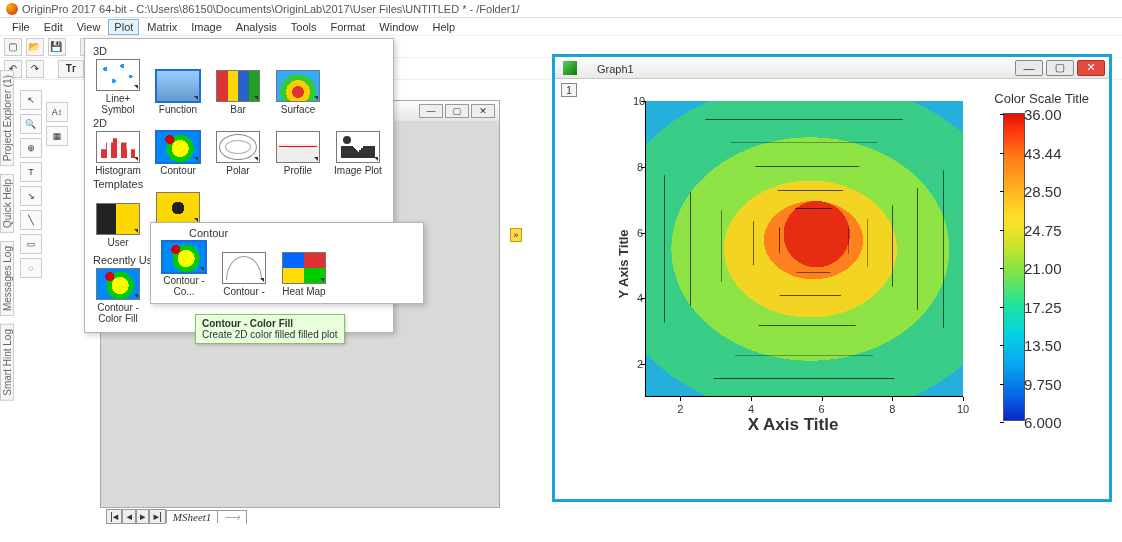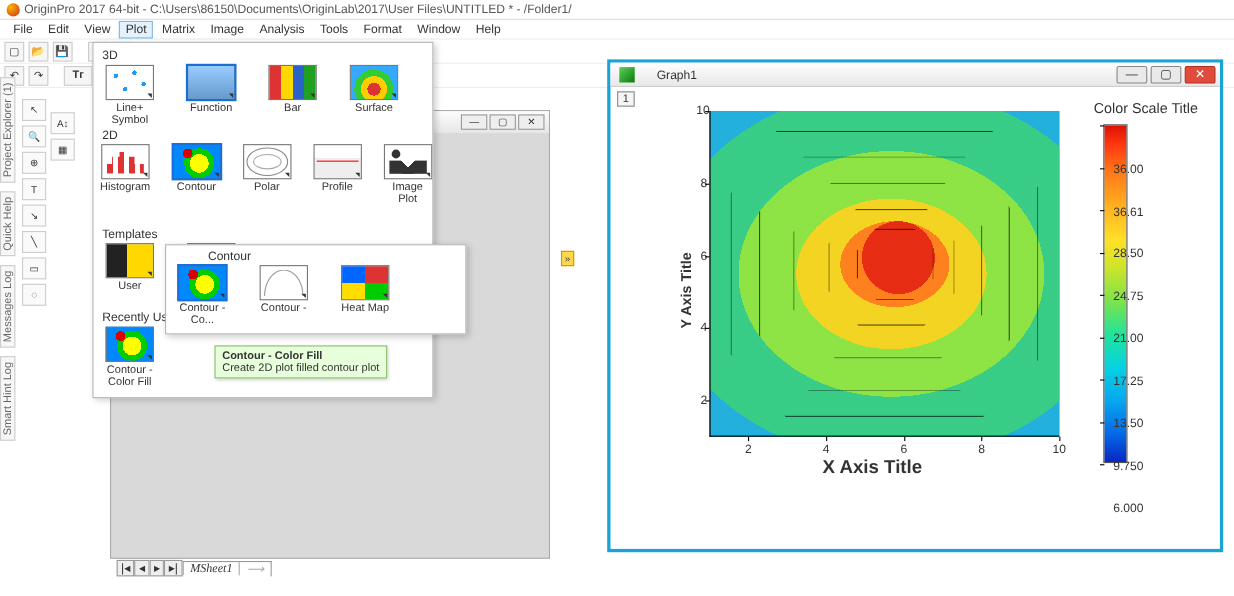--- a/index.html
+++ b/index.html
@@ -19,21 +19,21 @@
   .side-tabs { position: absolute; left: 0; top: 58px; width: 14px; height: 460px; display:flex; flex-direction:column; gap:8px; padding-top:12px; }
   .side-tab { writing-mode: vertical-rl; transform: rotate(180deg); font-size:10px; color:#666; border:1px solid #ccc; background:#f7f7f7; padding:4px 1px; }
 
   .left-iconcol { position:absolute; left:16px; top:86px; width:56px; display:flex; flex-direction:column; }
   .iconcol { display:flex; flex-direction:column; gap:4px; padding:4px; }
   .small-tool { width:22px; height:20px; border:1px solid #ccc; background:#fafafa; font-size:9px; display:flex;align-items:center;justify-content:center; }
 
   
   .plotmenu { position:absolute; left:84px; top:38px; width:310px; background:#fff; border:1px solid #b5b5b5; box-shadow:2px 2px 6px rgba(0,0,0,.2); padding:4px 6px 8px; }
   .pm-section-title { font-size:11px; color:#333; margin:2px 0 2px 2px; }
-  .pm-row { display:flex; gap:20px; }
+  .pm-row { display:flex; gap:6px;align-items:flex-end; }
   .pm-item { display:flex; flex-direction:column; align-items:center; width:54px; cursor:default; }
   .pm-item.sel .pm-icon { outline:2px solid #1a6fd6; outline-offset:-1px; }
   .pm-icon { width:44px; height:32px; border:1px solid #777; background:#fff; position:relative; overflow:hidden; }
   .pm-label { text-align:center; font-size:10px; line-height:11px; margin-top:2px; }
   .pm-drop { position:absolute; right:1px; bottom:1px; width:0;height:0;border-left:4px solid transparent;border-top:4px solid #333; }
 
   
   .ic-scatter { background:
     radial-gradient(circle at 20% 30%, #29f 2px, transparent 2px),
     radial-gradient(circle at 60% 20%, #29f 2px, transparent 2px),
@@ -120,21 +120,21 @@
   }
   .contour-img .cl{position:absolute;border:1px solid rgba(0,0,0,.65);}
   .cl1{left:6%;top:6%;right:6%;bottom:6%;clip-path:polygon(15% 0,85% 0,100% 20%,100% 80%,82% 100%,18% 100%,0 78%,0 22%);}
   .cl2{left:14%;top:14%;right:14%;bottom:14%;clip-path:polygon(18% 0,82% 0,100% 22%,100% 78%,80% 100%,20% 100%,0 76%,0 24%);}
   .cl3{left:24%;top:22%;right:22%;bottom:24%;clip-path:polygon(20% 0,80% 0,100% 25%,100% 75%,78% 100%,22% 100%,0 72%,0 28%);}
   .cl4{left:34%;top:30%;right:30%;bottom:34%;clip-path:polygon(22% 0,78% 0,100% 28%,100% 72%,76% 100%,24% 100%,0 70%,0 30%);}
   .cl5{left:42%;top:36%;right:36%;bottom:42%;clip-path:polygon(25% 0,75% 0,100% 30%,100% 70%,74% 100%,26% 100%,0 68%,0 32%);}
 
   .colorbar{position:absolute;right:84px;top:56px;width:22px;height:308px;background:linear-gradient(to top,#0826c4 0%, #0666e6 8%, #06a6f0 18%, #06d2e2 28%, #22e39a 38%, #7ee34a 48%, #cfe52a 58%, #ffe028 66%, #ffb020 76%, #ff7a18 86%, #ff3a10 94%, #e01006 100%);border:1px solid #555;}
   .cb-title{position:absolute;right:20px;top:34px;font-size:13px;font-weight:normal;}
-  .cb-tick{position:absolute;left:8px;font-size:11px;transform:translateY(-50%);margin-top:40px;} 
+  .cb-tick{position:absolute;left:20px;font-size:15px;transform:translateY(-50%);} 
   .cb-tk{position:absolute;left:-4px;width:4px;height:1px;background:#000;}
 
 </style>
 </head>
 <body>
 
 <div class="titlebar">
   <span class="app-logo"></span>
   <span>OriginPro 2017 64-bit - C:\Users\86150\Documents\OriginLab\2017\User Files\UNTITLED * - /Folder1/</span>
 </div>
@@ -264,21 +264,21 @@
         </div>
         <div class="pm-label">Profile</div>
       </div>
       <div class="pm-item">
         <div class="pm-icon ic-image">
           <span class="pm-drop"></span>
         </div>
         <div class="pm-label">Image Plot</div>
       </div>
     </div>
-  <div class="pm-section-title" style="margin-top:20px">Templates</div>
+  <div class="pm-section-title" style="margin-top:2px">Templates</div>
   <div class="pm-row" id="rowtpl">
       <div class="pm-item">
         <div class="pm-icon ic-user">
           <span class="pm-drop"></span>
         </div>
         <div class="pm-label">User</div>
       </div>
       <div class="pm-item">
         <div class="pm-icon ic-syst">
           <span class="pm-drop"></span>
@@ -321,21 +321,21 @@
         <div class="pm-icon ic-heat">
           <span class="pm-drop"></span>
         </div>
         <div class="pm-label">Heat Map</div>
       </div>
     </div>
 </div>
 
 <div class="tooltip">
   <div class="tt-title">Contour - Color Fill</div>
-  <div>Create 2D plot filled contour plot</div>
+  <div>Create 2D color filled filled plot</div>
 </div>
 
 <div class="graphwin">
   <div class="gw-title">
     <div class="t">
         <span class="icon"></span>
       <span>Graph1</span>
       </div>
     <div class="gw-btns">
       <span class="gw-btn">—</span>
@@ -383,21 +383,21 @@
           <span class="tk" style="left: 340px; bottom: 26px; width: 1px; height: 4px;"></span>
         </div>
     </div>
   </div>
 
   <div class="cb-title">Color Scale Title</div>
   <div class="colorbar">
     <div id="cbticks">
         <span class="cb-tick" style="top: 0px;">36.00</span>
         <span class="cb-tk" style="top: 0px;"></span>
-        <span class="cb-tick" style="top: 38.5px;">36.61</span>
+        <span class="cb-tick" style="top: 38.5px;">43.44</span>
         <span class="cb-tk" style="top: 38.5px;"></span>
         <span class="cb-tick" style="top: 77px;">28.50</span>
         <span class="cb-tk" style="top: 77px;"></span>
         <span class="cb-tick" style="top: 115.5px;">24.75</span>
         <span class="cb-tk" style="top: 115.5px;"></span>
         <span class="cb-tick" style="top: 154px;">21.00</span>
         <span class="cb-tk" style="top: 154px;"></span>
         <span class="cb-tick" style="top: 192.5px;">17.25</span>
         <span class="cb-tk" style="top: 192.5px;"></span>
         <span class="cb-tick" style="top: 231px;">13.50</span>

